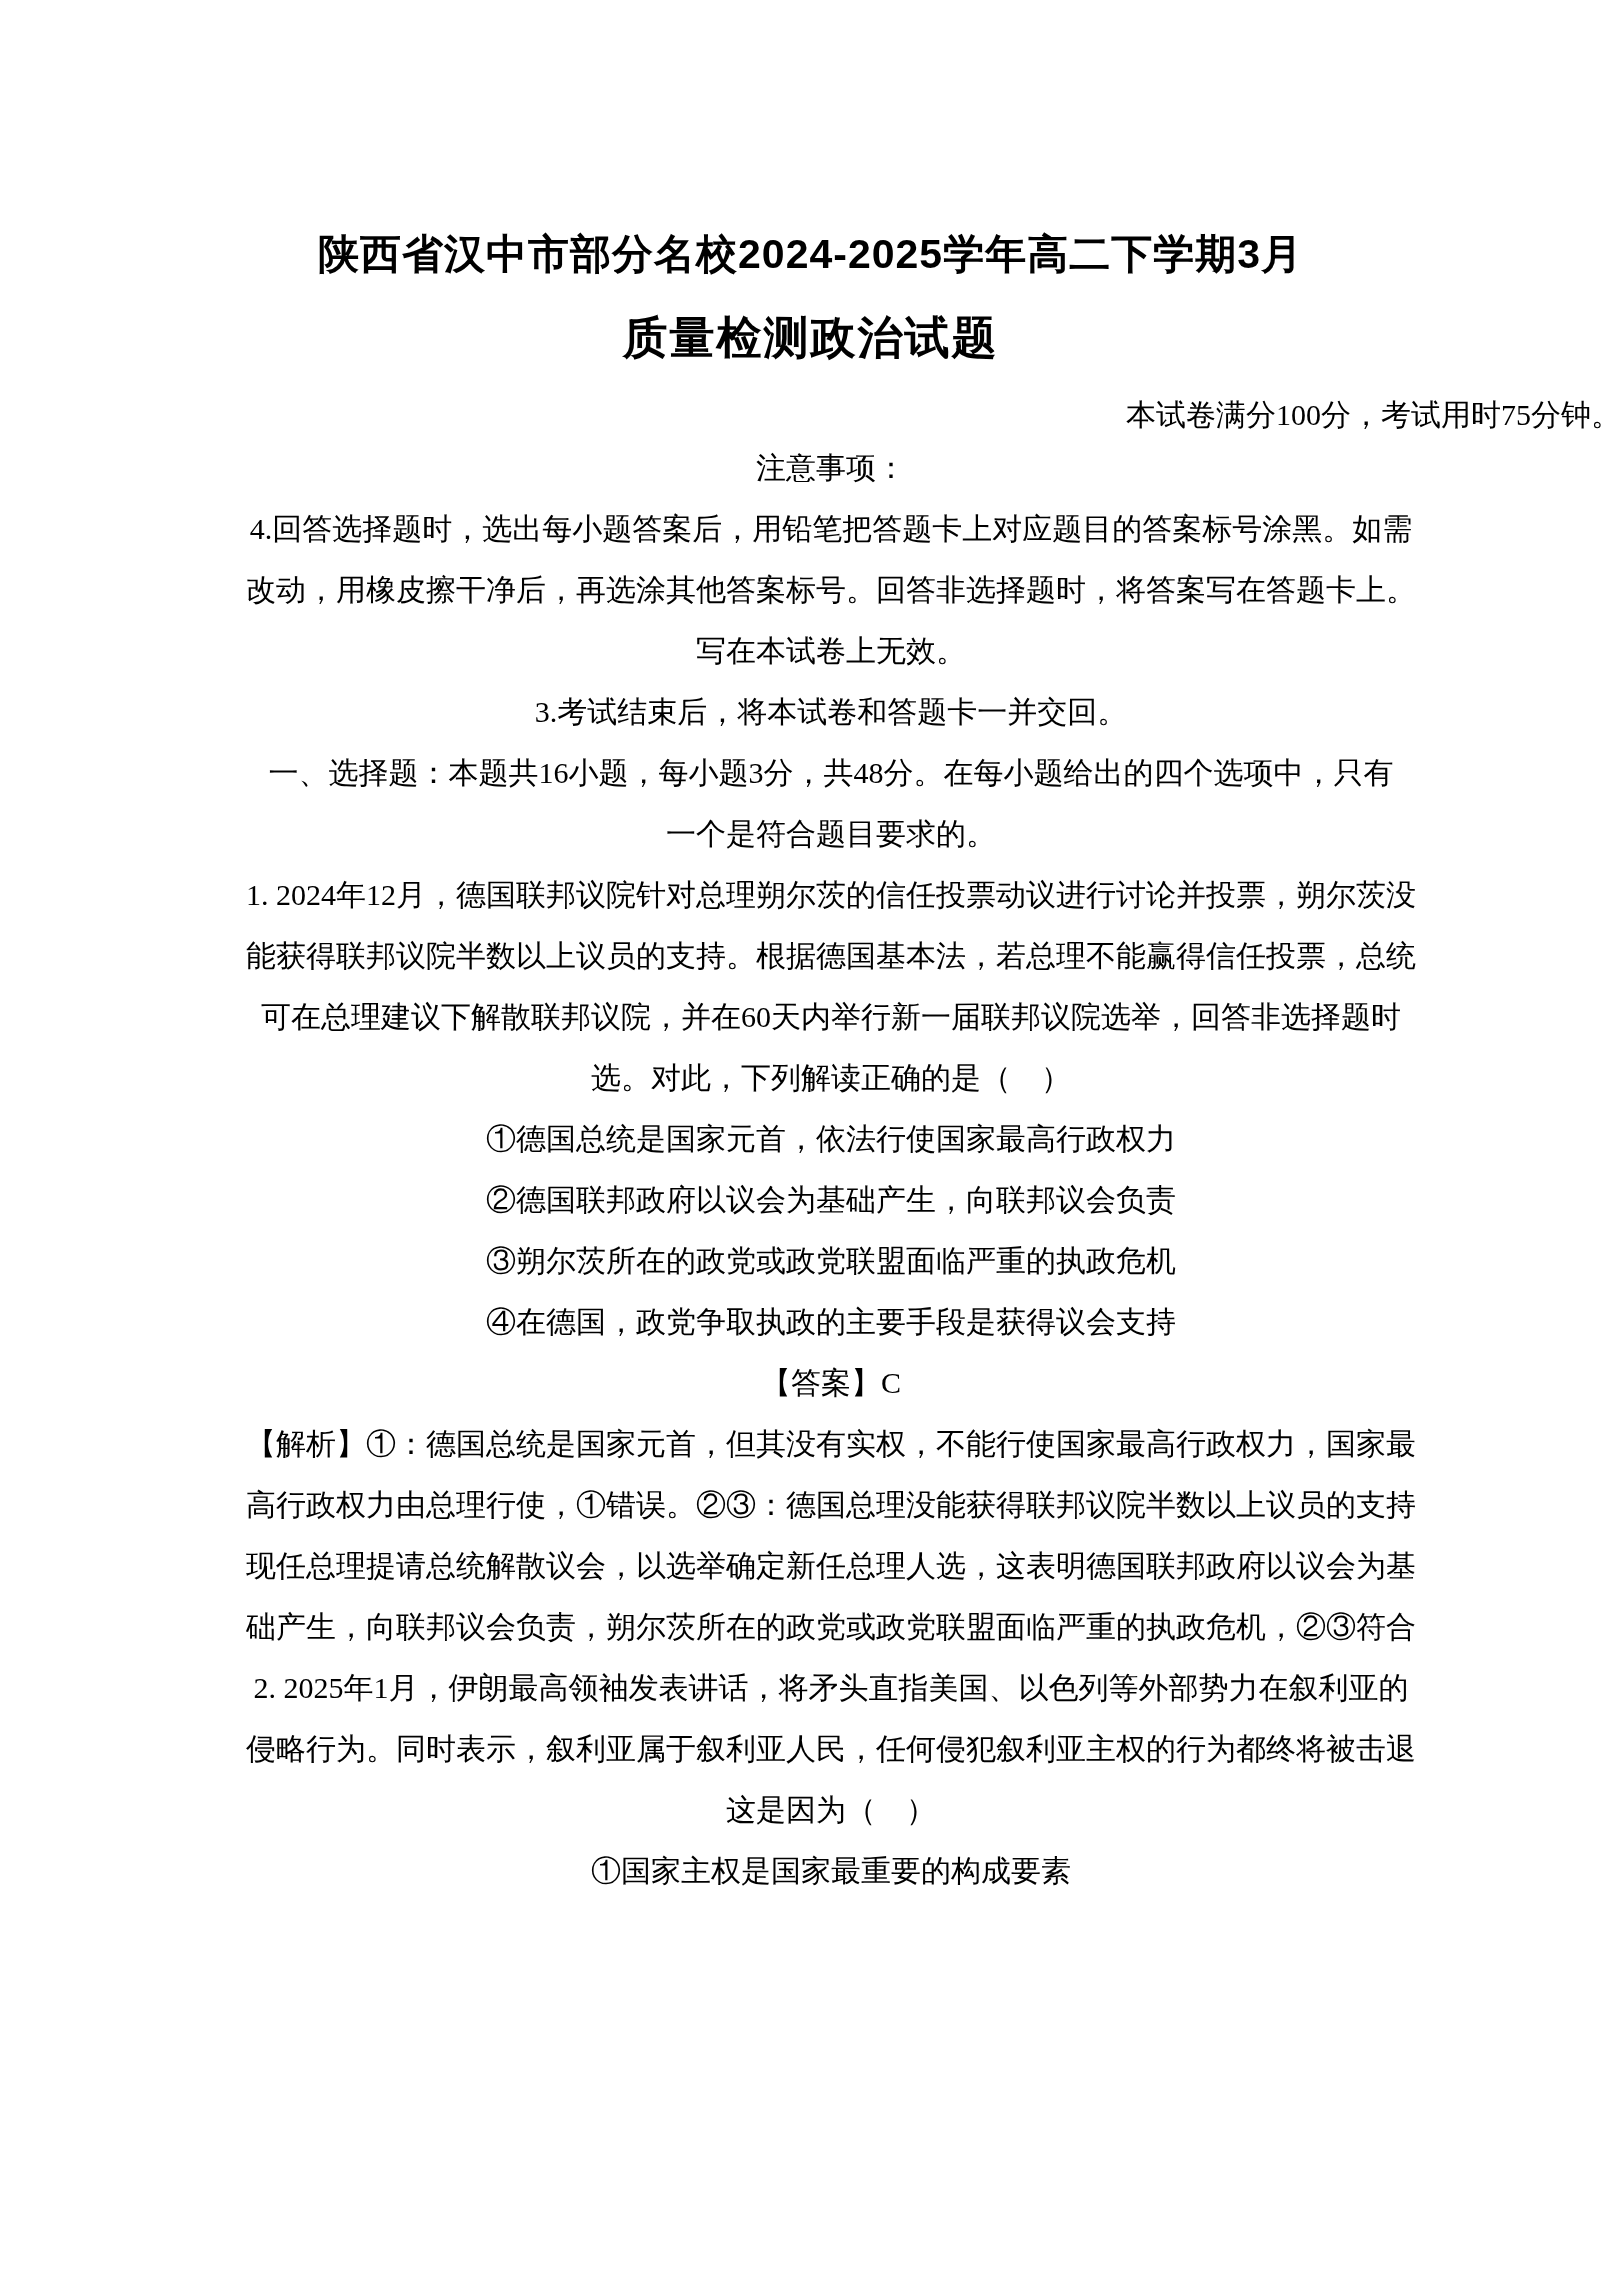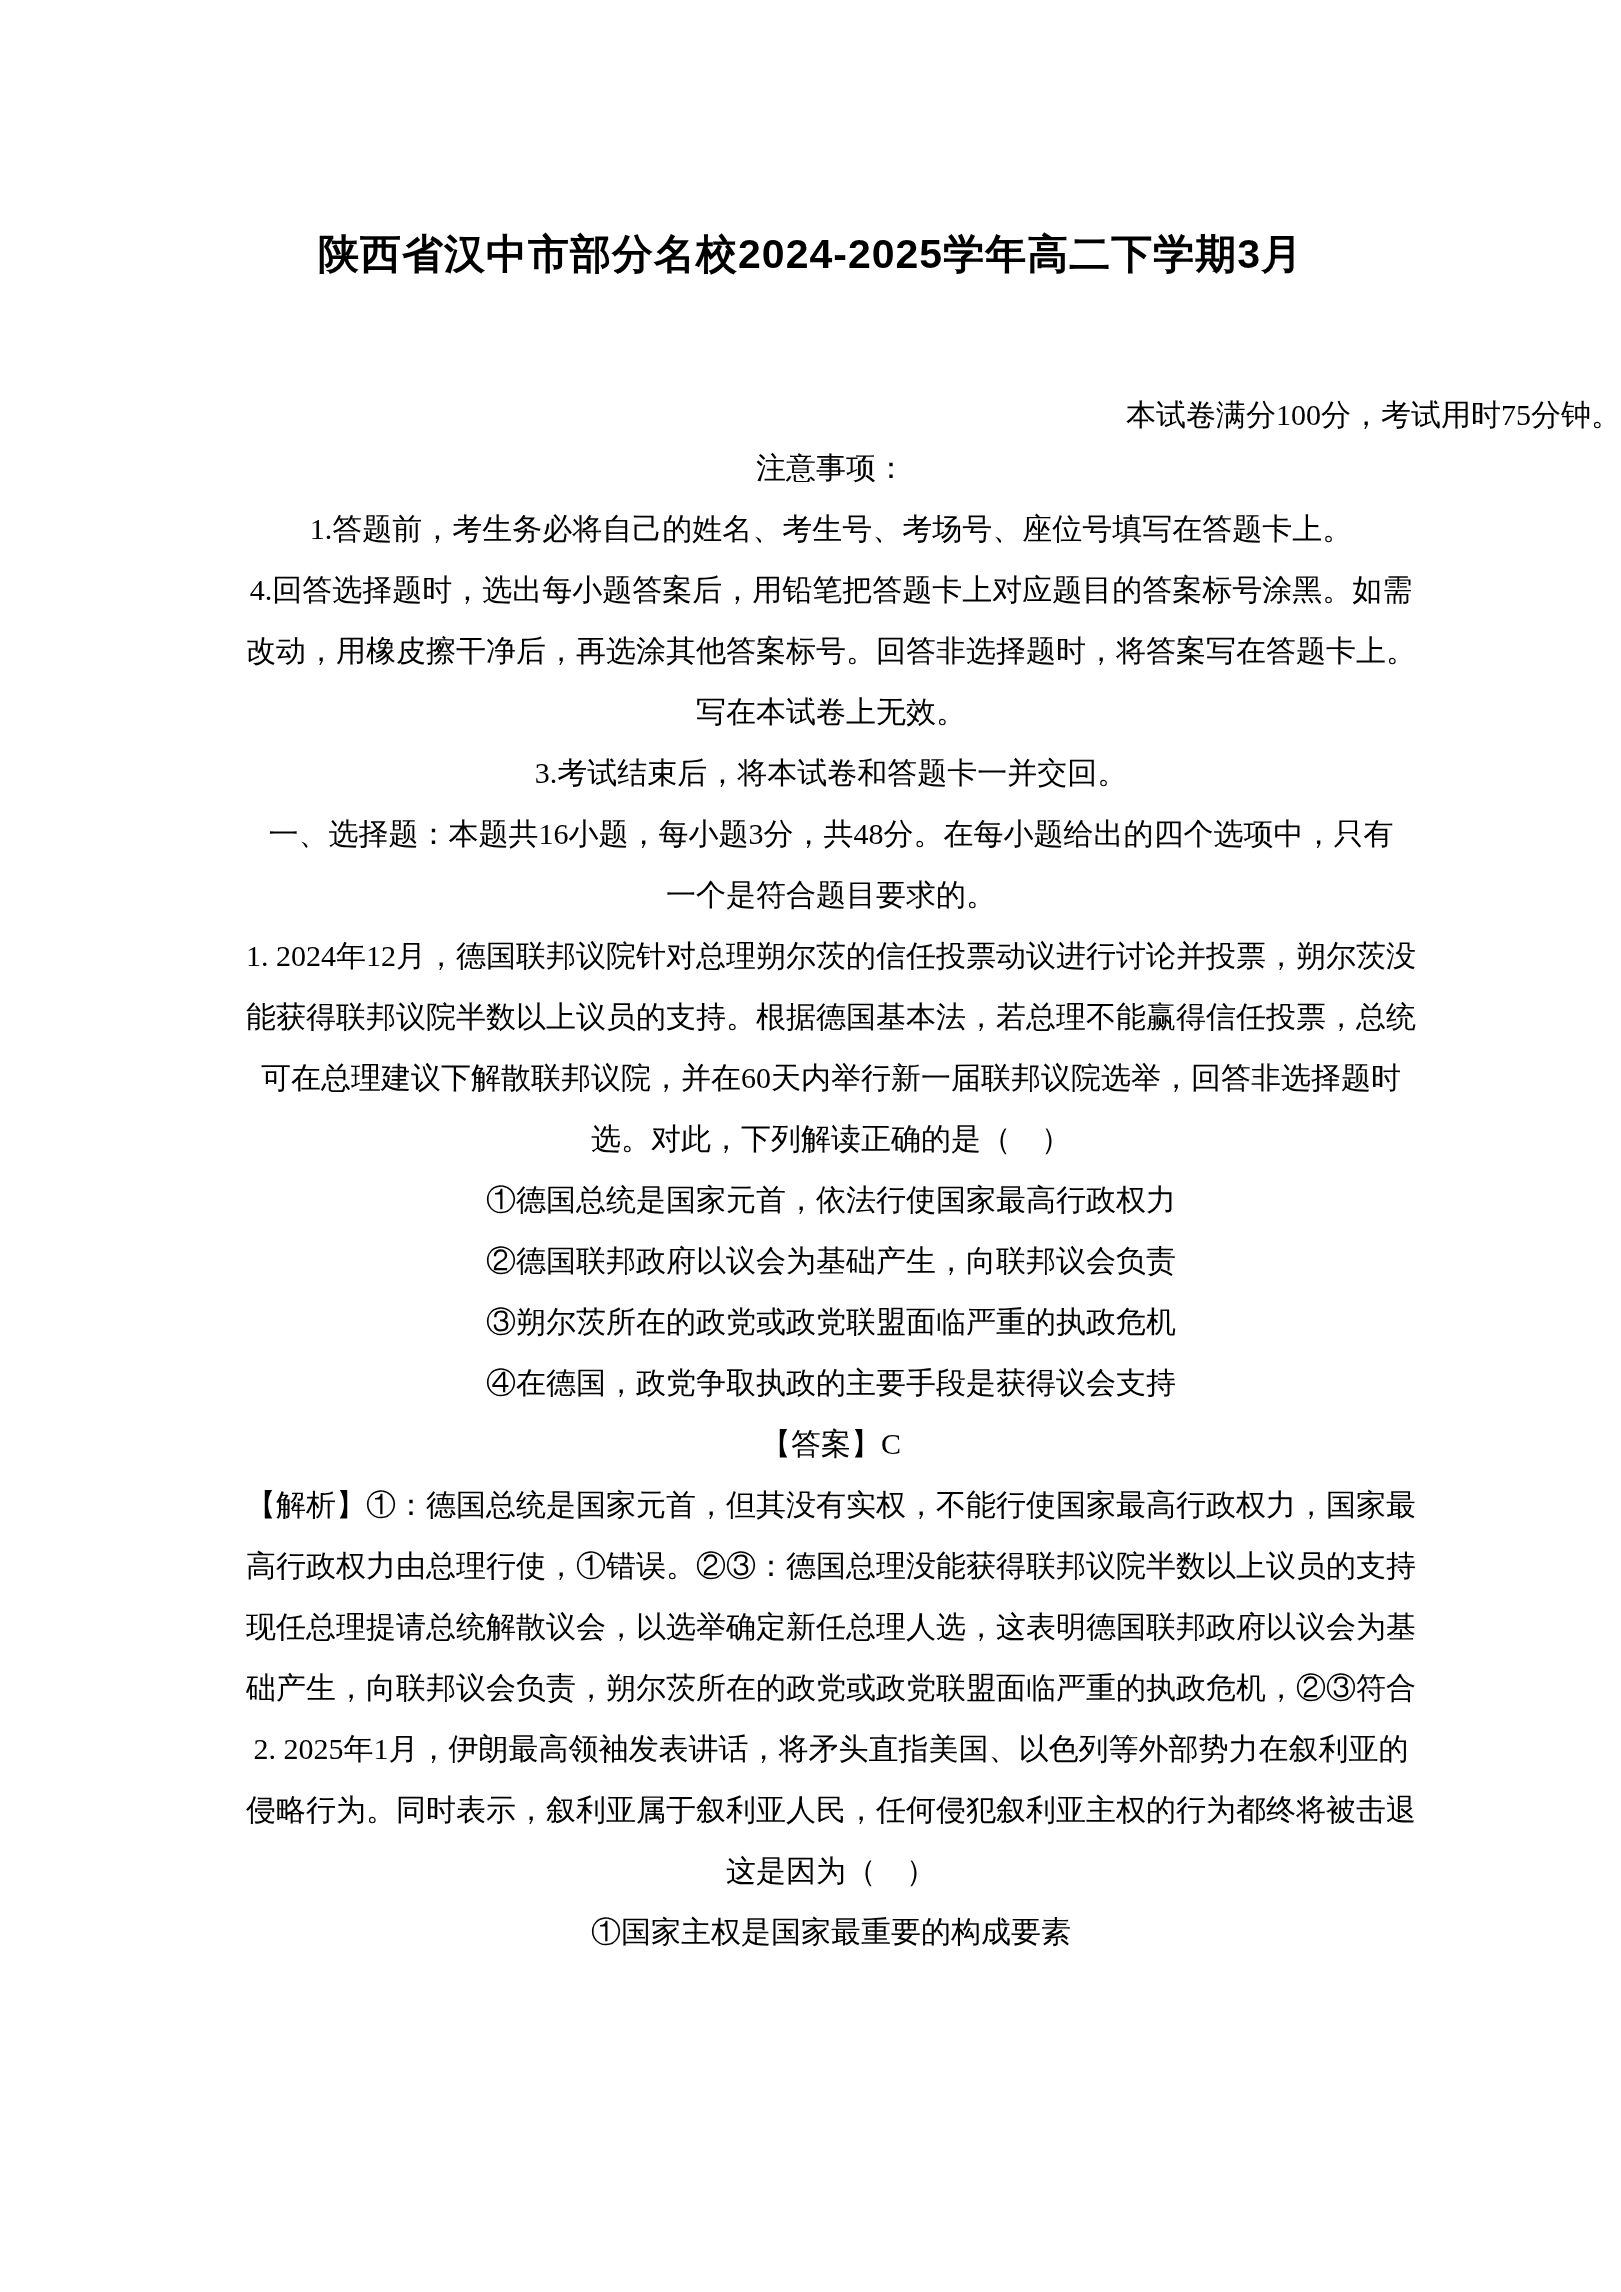--- a/index.html
+++ b/index.html
@@ -46,24 +46,24 @@
     line-height:61px;
     font-size:30px;
     white-space:pre;
   }
 </style>
 </head>
 <body>
 
 <div class="page">
   <div class="doc-title title-1">陕西省汉中市部分名校2024-2025学年高二下学期3月</div>
+  <div class="doc-title title-2">质量检测政治试题</div>
   <div class="subtitle">本试卷满分100分，考试用时75分钟。</div>
   <div class="body-text">
       <div class="line">注意事项：</div>
-      <div class="line">1.答题前，考生务必将自己的姓名、考生号、考场号、座位号填写在答题卡上。</div>
       <div class="line">4.回答选择题时，选出每小题答案后，用铅笔把答题卡上对应题目的答案标号涂黑。如需</div>
       <div class="line">改动，用橡皮擦干净后，再选涂其他答案标号。回答非选择题时，将答案写在答题卡上。</div>
       <div class="line">写在本试卷上无效。</div>
       <div class="line">3.考试结束后，将本试卷和答题卡一并交回。</div>
       <div class="line">一、选择题：本题共16小题，每小题3分，共48分。在每小题给出的四个选项中，只有</div>
       <div class="line">一个是符合题目要求的。</div>
       <div class="line">1. 2024年12月，德国联邦议院针对总理朔尔茨的信任投票动议进行讨论并投票，朔尔茨没</div>
       <div class="line">能获得联邦议院半数以上议员的支持。根据德国基本法，若总理不能赢得信任投票，总统</div>
       <div class="line">可在总理建议下解散联邦议院，并在60天内举行新一届联邦议院选举，回答非选择题时</div>
       <div class="line">选。对此，下列解读正确的是（　）</div>

